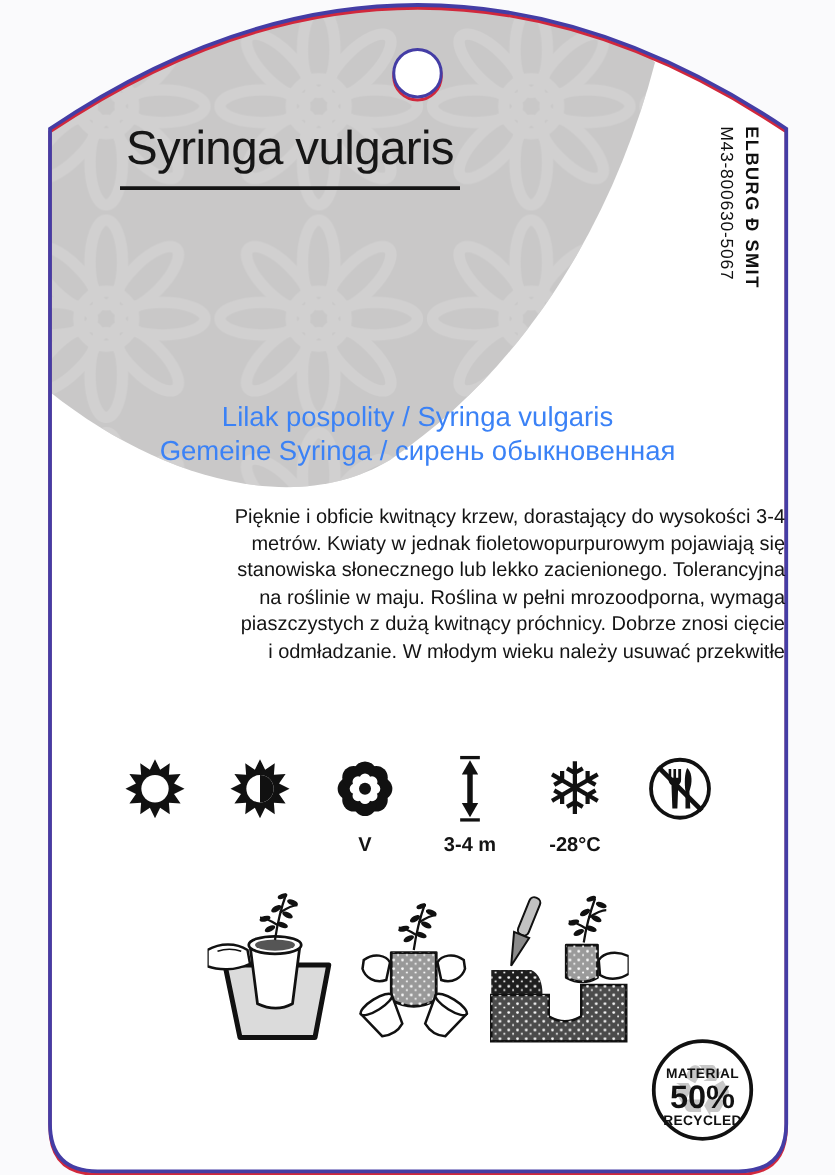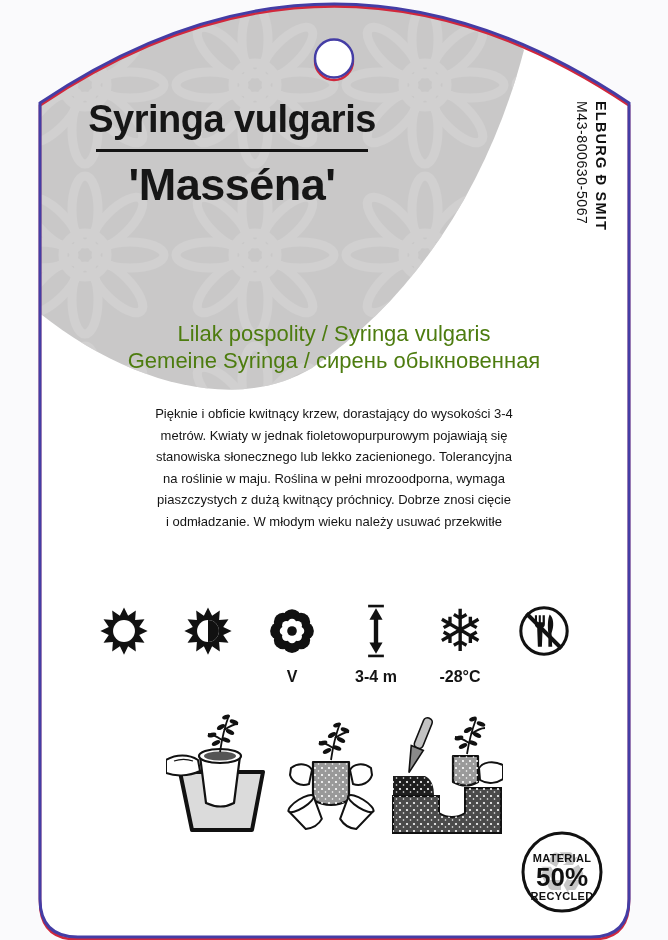--- a/index.html
+++ b/index.html
@@ -5,33 +5,33 @@
   html,body{margin:0;padding:0;}
   body{
     width:668px;height:940px;overflow:hidden;position:relative;
     background:#fafafc;
     font-family:"Liberation Sans","DejaVu Sans",sans-serif;
     -webkit-font-smoothing:antialiased;
   }
   .layer{position:absolute;left:0;top:0;width:668px;height:940px;}
   
   .header-block{position:absolute;left:52px;top:96px;width:360px;text-align:center;color:#161616;}
-  .botanical{font-size:38px;font-weight:700;letter-spacing:-.5px;line-height:46px;}
+  .botanical{font-size:38px;font-weight:400;letter-spacing:-.5px;line-height:46px;}
   .divider{width:272px;height:3px;background:#141414;margin:7px auto 6px auto;}
   .cultivar{font-size:45px;font-weight:700;letter-spacing:-.5px;line-height:54px;}
   
   .side-text{position:absolute;top:101px;left:573px;height:230px;writing-mode:vertical-rl;color:#101010;}
   .side-brand{font-size:14.5px;font-weight:700;letter-spacing:1.2px;line-height:19px;}
   .side-code{font-size:14px;font-weight:400;letter-spacing:.6px;line-height:18px;}
   
-  .common-names{position:absolute;left:40px;top:320px;width:588px;text-align:center;color:#4d7c0f;}
+  .common-names{position:absolute;left:40px;top:320px;width:588px;text-align:center;color:#3b82f6;}
   .common-names div{font-size:22px;font-weight:500;line-height:27px;white-space:nowrap;}
   
   .description{position:absolute;left:40px;top:403px;width:588px;text-align:center;color:#141414;}
-  .description div{font-size:13px;line-height:21.6px;white-space:nowrap;}
+  .description div{font-size:16px;line-height:21.6px;white-space:nowrap;text-align:right;}
   
   .icon-row{position:absolute;left:0;top:602px;width:668px;display:flex;justify-content:center;gap:26px;}
   .icon-cell{width:58px;display:flex;flex-direction:column;align-items:center;}
   .icon-box{width:58px;height:58px;display:flex;align-items:center;justify-content:center;}
   .icon-label{margin-top:8px;font-size:16px;font-weight:600;color:#141414;min-height:18px;white-space:nowrap;}
   .snow-glyph{font-family:"DejaVu Sans",sans-serif;font-size:58px;line-height:58px;color:#111;}
   
   .picto-row{position:absolute;left:0;top:710px;width:668px;display:flex;justify-content:center;align-items:flex-end;gap:14px;}
   
   .badge{position:absolute;left:520px;top:830px;width:84px;height:84px;}
@@ -74,21 +74,20 @@
   <path d="M40,103 Q334,-95 629,103 L629,899 Q629,937 591,937 L78,937 Q40,937 40,899 Z" fill="none" stroke="#d1283c" stroke-width="2.6" transform="translate(0,2.4)"></path>
   <path d="M40,103 Q334,-95 629,103 L629,899 Q629,937 591,937 L78,937 Q40,937 40,899 Z" fill="none" stroke="#443da5" stroke-width="3"></path>
 
   <circle cx="334" cy="61" r="19" fill="#ffffff" stroke="#d1283c" stroke-width="2.4"></circle>
   <circle cx="334" cy="58.5" r="19" fill="#ffffff" stroke="#443da5" stroke-width="2.4"></circle>
 </svg>
 
 <div class="header-block">
   <div class="botanical">Syringa vulgaris</div>
   <div class="divider"></div>
-  <div class="cultivar">'Masséna'</div>
 </div>
 
 <div class="side-text">
   <div class="side-brand">ELBURG Ð SMIT</div>
   <div class="side-code">M43-800630-5067</div>
 </div>
 
 <div class="common-names">
   <div>Lilak pospolity / Syringa vulgaris</div>
   <div>Gemeine Syringa / сирень обыкновенная</div>

